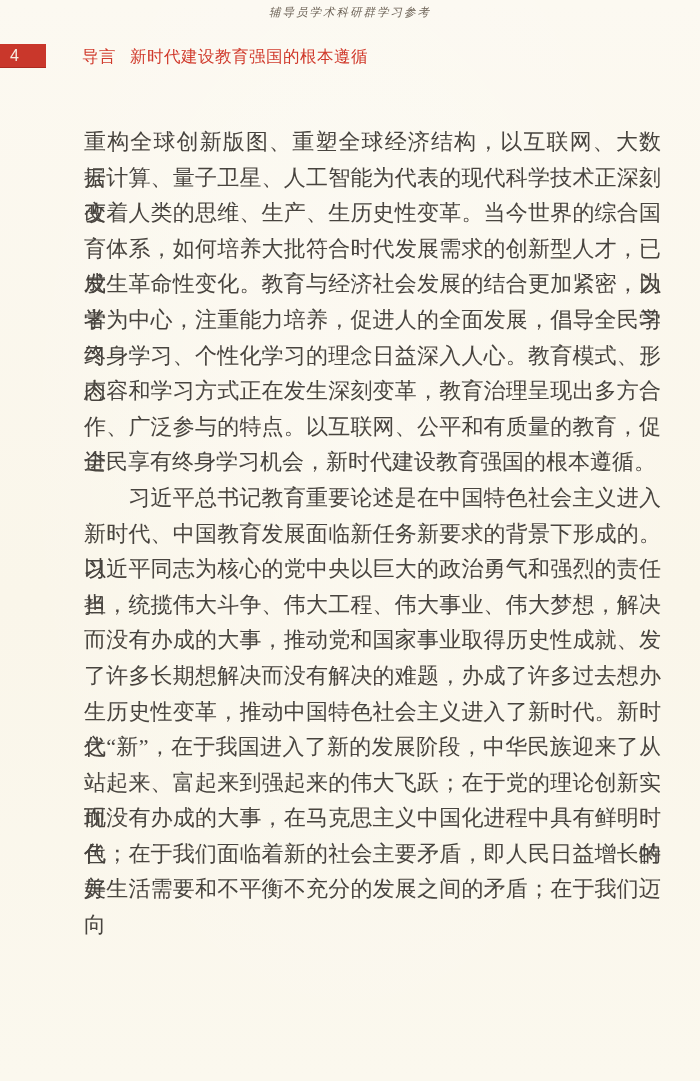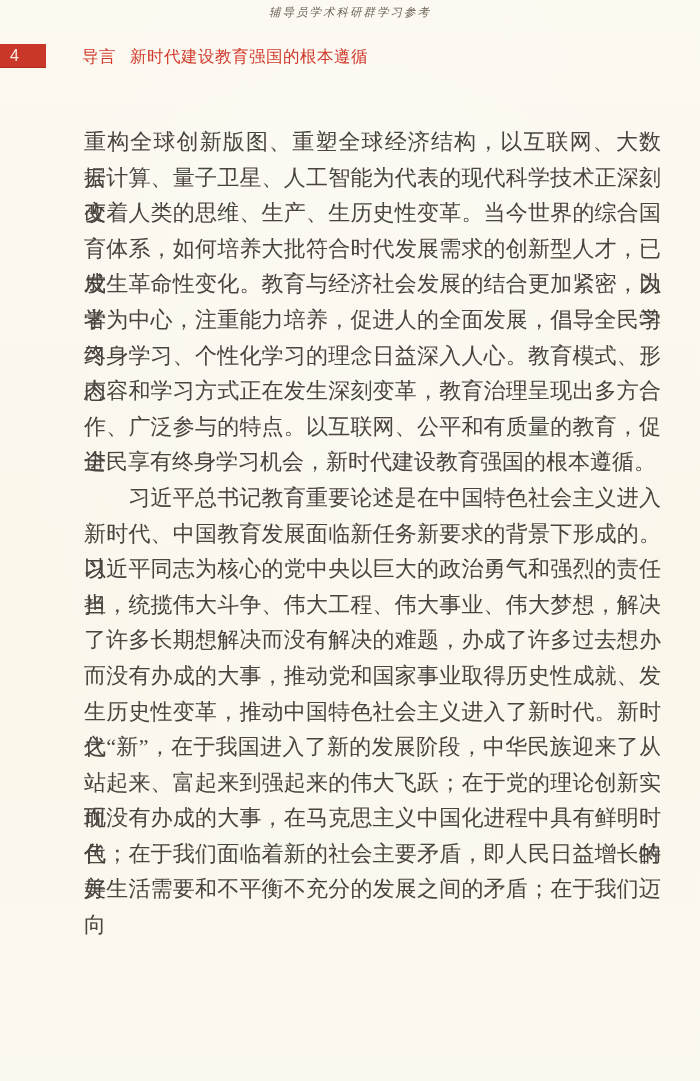--- a/index.html
+++ b/index.html
@@ -93,22 +93,22 @@
       <div class="text-line">发生革命性变化。教育与经济社会发展的结合更加紧密，以学习</div>
       <div class="text-line">者为中心，注重能力培养，促进人的全面发展，倡导全民学习、</div>
       <div class="text-line">终身学习、个性化学习的理念日益深入人心。教育模式、形态、</div>
       <div class="text-line">内容和学习方式正在发生深刻变革，教育治理呈现出多方合</div>
       <div class="text-line">作、广泛参与的特点。以互联网、公平和有质量的教育，促进</div>
       <div class="text-line para-end">全民享有终身学习机会，新时代建设教育强国的根本遵循。</div>
       <div class="text-line">　　习近平总书记教育重要论述是在中国特色社会主义进入</div>
       <div class="text-line">新时代、中国教育发展面临新任务新要求的背景下形成的。以</div>
       <div class="text-line">习近平同志为核心的党中央以巨大的政治勇气和强烈的责任担</div>
       <div class="text-line">当，统揽伟大斗争、伟大工程、伟大事业、伟大梦想，解决</div>
+      <div class="text-line">而没有办成的大事，推动党和国家事业取得历史性成就、发</div>
       <div class="text-line">了许多长期想解决而没有解决的难题，办成了许多过去想办</div>
-      <div class="text-line">而没有办成的大事，推动党和国家事业取得历史性成就、发</div>
       <div class="text-line">生历史性变革，推动中国特色社会主义进入了新时代。新时代</div>
       <div class="text-line">之“新”，在于我国进入了新的发展阶段，中华民族迎来了从</div>
       <div class="text-line">站起来、富起来到强起来的伟大飞跃；在于党的理论创新实现</div>
       <div class="text-line">而没有办成的大事，在马克思主义中国化进程中具有鲜明时代特</div>
       <div class="text-line">色；在于我们面临着新的社会主要矛盾，即人民日益增长的美</div>
       <div class="text-line">好生活需要和不平衡不充分的发展之间的矛盾；在于我们迈向</div>
     </div>
 
 </div>
 

